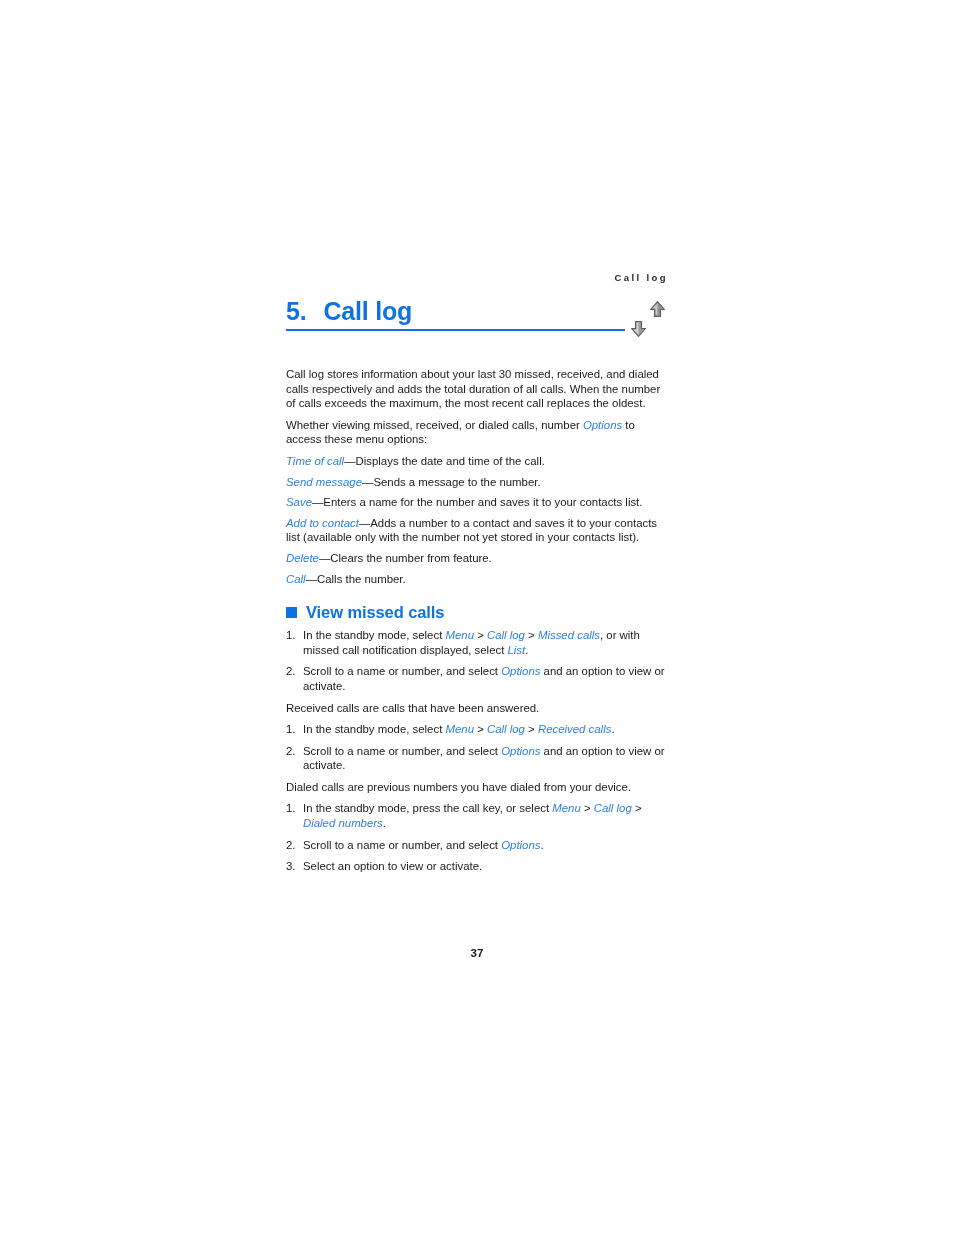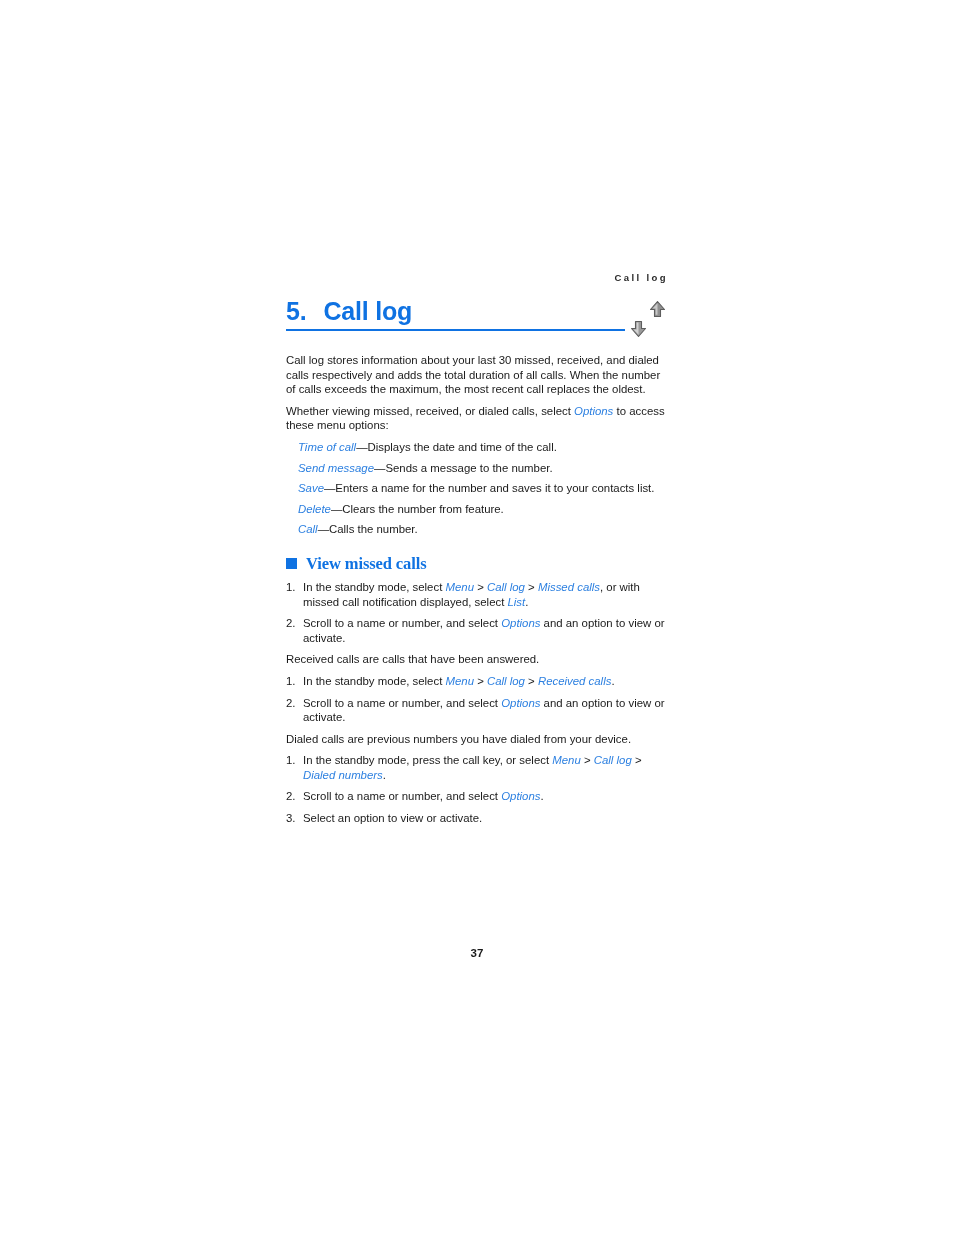--- a/index.html
+++ b/index.html
@@ -73,43 +73,42 @@
     left: 628px;
     top: 300px;
     width: 44px;
     height: 40px;
   }
 
   
   .content {
     position: absolute;
     left: 286px;
-    top: 353px;
+    top: 367px;
     width: 384px;
   }
   p.body {
     margin: 0 0 7px 0;
     font-size: 11.4px;
     line-height: 14.6px;
     color: #1a1a1a;
     text-align: left;
   }
-  p.body.tight { margin-bottom: 6px; margin-left: 12px; }
+  p.body.tight { margin-bottom: 6px; }
 
   .ui {
     color: #2b7fe0;
     font-style: italic;
   }
 
   
   .section-head {
     display: flex;
     align-items: center;
     margin: 17px 0 6px 0;
-    font-family: Liberation Serif, serif;
   }
   .section-head .sq {
     width: 11px;
     height: 11px;
     background: #0f72e2;
     display: inline-block;
     margin-right: 9px;
     flex: 0 0 auto;
   }
   .section-head .sh-text {
@@ -179,26 +178,27 @@
         <path d="M7.5 21.5 L7.5 28.5 L3.5 28.5 L10.5 36.5 L17.5 28.5 L13.5 28.5 L13.5 21.5 Z" fill="#9a9a9a" stroke="#5d5d5d" stroke-width="1.1" stroke-linejoin="round"></path>
         <path d="M8.6 22.6 L8.6 29.4 L5.6 29.4 L10.5 34.8 L10.5 22.6 Z" fill="#d2d2d2"></path>
       </g>
     </svg>
   </div>
 
   <div class="content">
 
     <p class="body">Call log stores information about your last 30 missed, received, and dialed calls respectively and adds the total duration of all calls. When the number of calls exceeds the maximum, the most recent call replaces the oldest.</p>
 
-    <p class="body"><span>Whether viewing missed, received, or dialed calls, select </span><span class="ui">Options</span><span> to access these menu options:</span></p>
+    <p class="body"><span>Whether viewing missed, received, or dialed calls, number </span><span class="ui">Options</span><span> to access these menu options:</span></p>
 
     <div id="options-list">
         <p class="body tight"><span class="ui">Time of call</span><span>—Displays the date and time of the call.</span></p>
         <p class="body tight"><span class="ui">Send message</span><span>—Sends a message to the number.</span></p>
         <p class="body tight"><span class="ui">Save</span><span>—Enters a name for the number and saves it to your contacts list.</span></p>
+        <p class="body tight"><span class="ui">Add to contact</span><span>—Adds a number to a contact and saves it to your contacts list (available only with the number not yet stored in your contacts list).</span></p>
         <p class="body tight"><span class="ui">Delete</span><span>—Clears the number from feature.</span></p>
         <p class="body tight"><span class="ui">Call</span><span>—Calls the number.</span></p>
       </div>
 
     <div class="section-head">
       <span class="sq"></span>
       <span class="sh-text">View missed calls</span>
     </div>
     <ol class="steps" id="steps-missed">
         <li><span class="num">1.</span><span>In the standby mode, select </span><span class="ui">Menu</span><span> &gt; </span><span class="ui">Call log</span><span> &gt; </span><span class="ui">Missed calls</span><span>, or with missed call notification displayed, select </span><span class="ui">List</span><span>.</span></li>

